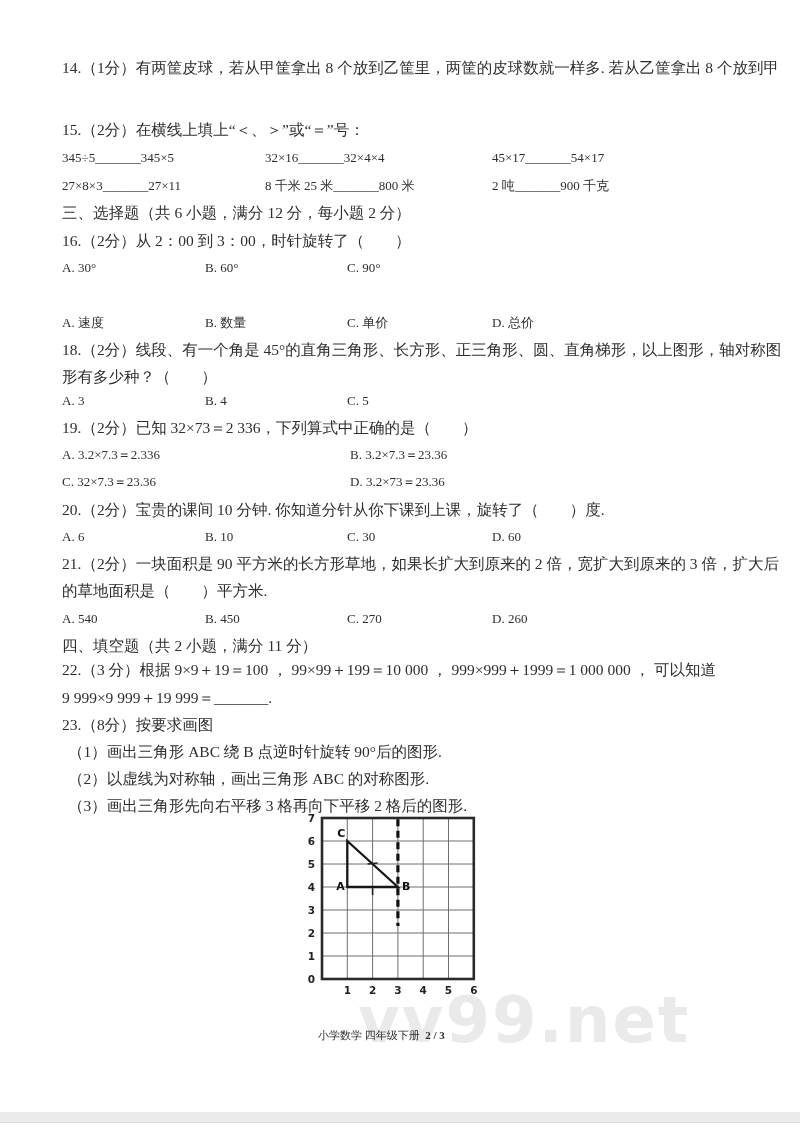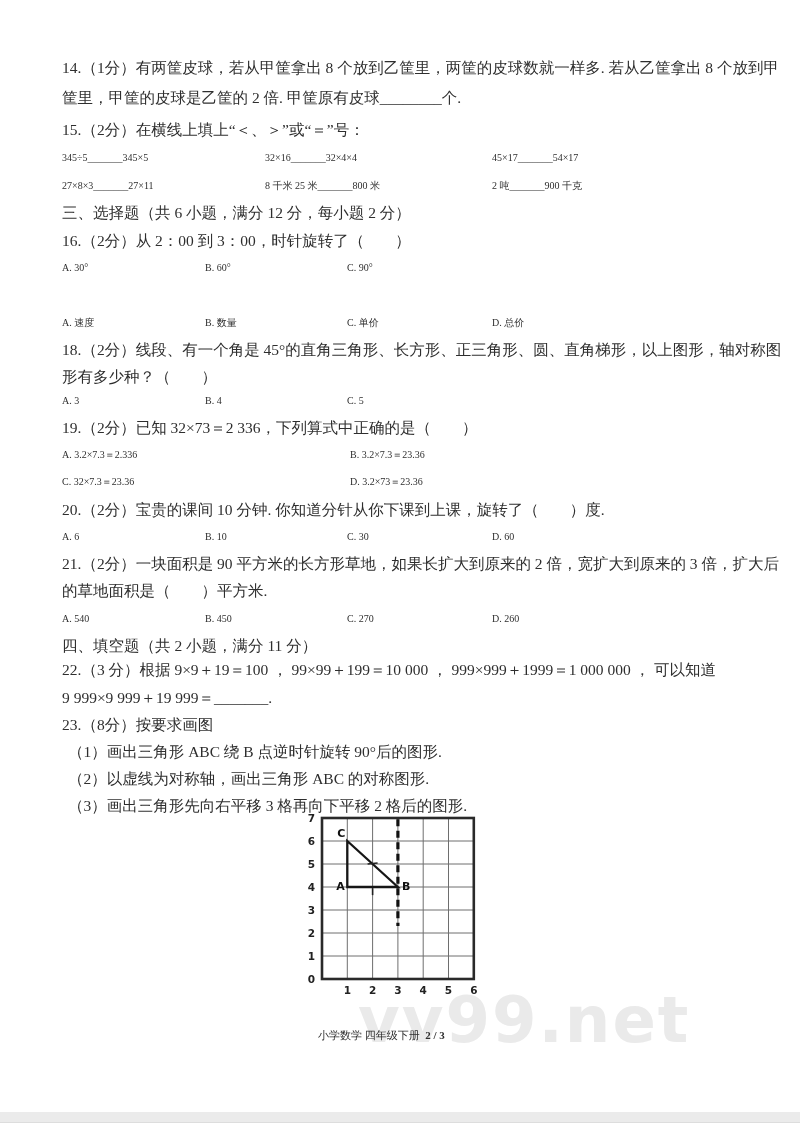--- a/index.html
+++ b/index.html
@@ -14,21 +14,21 @@
   .ln{
     position:absolute;
     left:62px;
     font-size:15.5px;
     line-height:20px;
     white-space:nowrap;
   }
   .bold{font-weight:normal;}
   .opt{
     position:absolute;
-    font-size:10px;
+    font-size:13px;
     line-height:20px;
     white-space:nowrap;
   }
   .watermark{
     position:absolute;
     left:358px;top:988px;
     font-family:"DejaVu Sans","Liberation Sans",sans-serif;
     font-weight:bold;
     font-size:64px;
     line-height:1;
@@ -59,21 +59,20 @@
   .z1{z-index:1;}
 </style>
 </head>
 <body>
 
 <div class="page">
 
   <div class="watermark">vv99.net</div>
 
   <div class="ln z1" style="top:58px">14.（1分）有两筐皮球，若从甲筐拿出 8 个放到乙筐里，两筐的皮球数就一样多. 若从乙筐拿出 8 个放到甲</div>
-  <div class="ln z1" style="top:88px">筐里，甲筐的皮球是乙筐的 2 倍. 甲筐原有皮球________个.</div>
 
   <div class="ln z1" style="top:120px">15.（2分）在横线上填上“＜、＞”或“＝”号：</div>
   <span class="opt z1" style="top:148px;left:62px">345÷5_______345×5</span>
   <span class="opt z1" style="top:148px;left:265px">32×16_______32×4×4</span>
   <span class="opt z1" style="top:148px;left:492px">45×17_______54×17</span>
   <span class="opt z1" style="top:176px;left:62px">27×8×3_______27×11</span>
   <span class="opt z1" style="top:176px;left:265px">8 千米 25 米_______800 米</span>
   <span class="opt z1" style="top:176px;left:492px">2 吨_______900 千克</span>
 
   <div class="ln bold z1" style="top:203px">三、选择题（共 6 小题，满分 12 分，每小题 2 分）</div>

